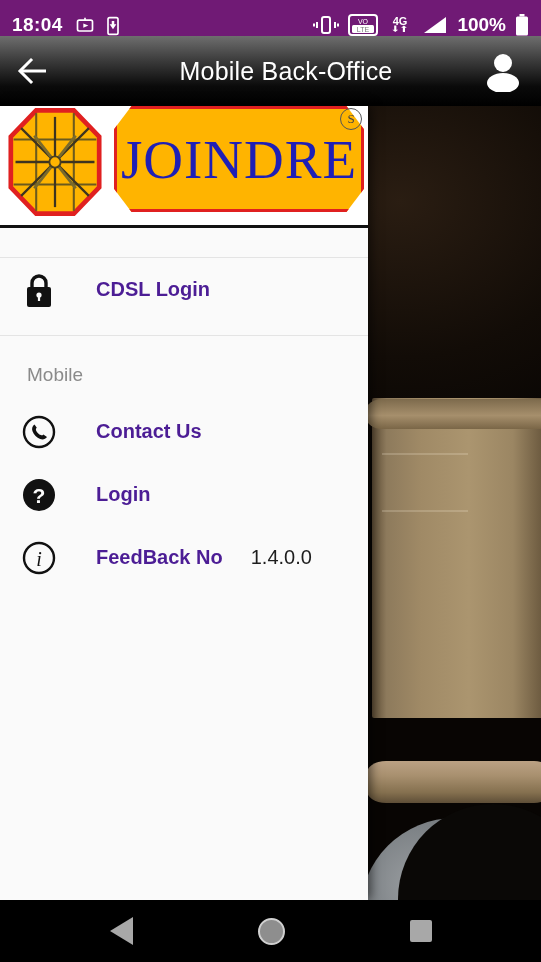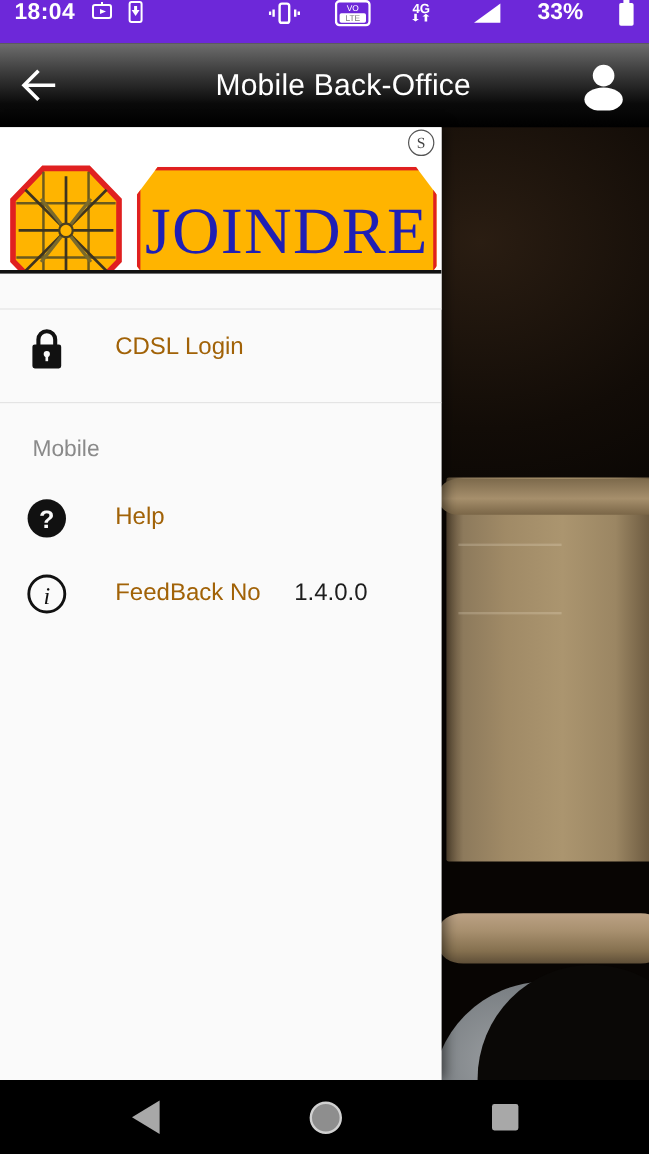--- a/index.html
+++ b/index.html
@@ -13,32 +13,32 @@
     position: relative;
     width: 541px; height: 962px;
     background: #000;
     overflow: hidden;
   }
 
   
   #status-bar {
     position: absolute; top: 0; left: 0;
     width: 541px; height: 36px;
-    background: #6d28d9;
-    display: flex; align-items: flex-start;
+    background: #701a75;
+    display: flex; align-items: flex-end;
     padding: 0 12px;
     color: #ffffff;
   }
   #status-clock {
     font-size: 19px; font-weight: bold; letter-spacing: .4px;
     margin-right: 12px;
   }
   .sb-icon { margin-right: 10px; display: flex; align-items: center; }
   #status-right {
-    margin-left: auto; display: flex; align-items: center; gap: 29px;
+    margin-left: auto; display: flex; align-items: center; gap: 9px;
   }
   #battery-pct { font-size: 19px; font-weight: bold; }
 
   
   #app-bar {
     position: absolute; top: 36px; left: 0;
     width: 541px; height: 70px;
     background: linear-gradient(to bottom, #6e6e6e 0%, #3a3a3a 36%, #0a0a0a 72%, #000 100%);
     display: flex; align-items: center;
   }
@@ -139,24 +139,23 @@
     overflow: hidden;
   }
   #drawer-header {
     position: relative;
     height: 122px;
     background: #ffffff;
     border-bottom: 3px solid #111;
     overflow: hidden;
   }
   #logo-row {
-    display: flex; align-items: center;
+    display: flex; align-items: flex-start;
     height: 122px;
     padding-left: 8px;
-    margin-top: 25px;
   }
   #logo-mark { width: 94px; height: 112px; flex: 0 0 auto; }
   #logo-badge {
     margin-left: 12px;
     width: 250px; height: 106px;
     background: #ffb400;
     border: 3px solid #e02020;
     display: flex; align-items: center; justify-content: center;
     clip-path: polygon(7% 0, 93% 0, 100% 22%, 100% 78%, 93% 100%, 7% 100%, 0 78%, 0 22%);
   }
@@ -195,21 +194,22 @@
     cursor: pointer;
   }
   .menu-icon {
     width: 40px; height: 40px;
     flex: 0 0 auto;
     display: flex; align-items: center; justify-content: center;
   }
   .menu-label {
     margin-left: 37px;
     font-size: 20px;
-    color: #a16207;
+    color: #4c1d95;
+    font-weight: bold;
   }
   .menu-value {
     margin-left: 28px;
     font-size: 20px;
     color: #1d1d1d;
   }
   .divider {
     height: 1px; background: #e4e4e4;
     margin: 14px 0 0 0;
   }
@@ -293,21 +293,21 @@
           <polygon points="16,22 16,16 13.5,16 17.5,13 21.5,16 19,16 19,22" fill="#fff" transform="scale(.72) translate(6,3)"></polygon>
         </svg>
       </span>
 
       <span class="sb-icon" style="margin:0">
         <svg width="26" height="20" viewBox="0 0 26 20">
           <polygon points="2,18 24,18 24,2" fill="#fff"></polygon>
         </svg>
       </span>
 
-      <span id="battery-pct">33%</span>
+      <span id="battery-pct">100%</span>
 
       <span class="sb-icon" style="margin:0">
         <svg width="14" height="22" viewBox="0 0 14 22">
           <rect x="4.5" y="0" width="5" height="2.5" fill="#fff"></rect>
           <rect x="1" y="2.5" width="12" height="19" rx="1.5" fill="#fff"></rect>
         </svg>
       </span>
     </div>
   </div>
 
@@ -387,30 +387,39 @@
           <rect x="15.9" y="24" width="2.2" height="6" fill="#fafafa"></rect>
         </svg>
       </span>
       <span class="menu-label">CDSL Login</span>
     </div>
 
     <div class="divider"></div>
 
     <div class="section-header">Mobile</div>
 
+    <div class="menu-item">
+      <span class="menu-icon">
+        <svg width="36" height="36" viewBox="0 0 36 36">
+          <circle cx="18" cy="18" r="15" fill="none" stroke="#111" stroke-width="2.4"></circle>
+          <path d="M13.5 10.5 c-2.2 1.5 -3 4.2 -2 6.8 c1.3 3.4 4.3 6.4 7.7 7.7 c2.6 1 5.3 .2 6.8 -2 l-3.6 -2.6 c-.7 .9 -1.6 1.1 -2.6 .7 c-1.9 -.8 -3.9 -2.8 -4.7 -4.7 c-.4 -1 -.2 -1.9 .7 -2.6 z" fill="#111"></path>
+        </svg>
+      </span>
+      <span class="menu-label">Contact Us</span>
+    </div>
 
 
     <div class="menu-item">
       <span class="menu-icon">
         <svg width="36" height="36" viewBox="0 0 36 36">
           <circle cx="18" cy="18" r="16" fill="#111"></circle>
           <text x="18" y="26" font-size="21" fill="#fafafa" text-anchor="middle" font-family="Liberation Sans, sans-serif" font-weight="bold">?</text>
         </svg>
       </span>
-      <span class="menu-label">Help</span>
+      <span class="menu-label">Login</span>
     </div>
 
     <div class="menu-item">
       <span class="menu-icon">
         <svg width="36" height="36" viewBox="0 0 36 36">
           <circle cx="18" cy="18" r="15" fill="none" stroke="#111" stroke-width="2.4"></circle>
           <text x="18" y="26" font-size="20" fill="#111" text-anchor="middle" font-family="Liberation Serif, serif" font-style="italic">i</text>
         </svg>
       </span>
       <span class="menu-label">FeedBack No</span>

